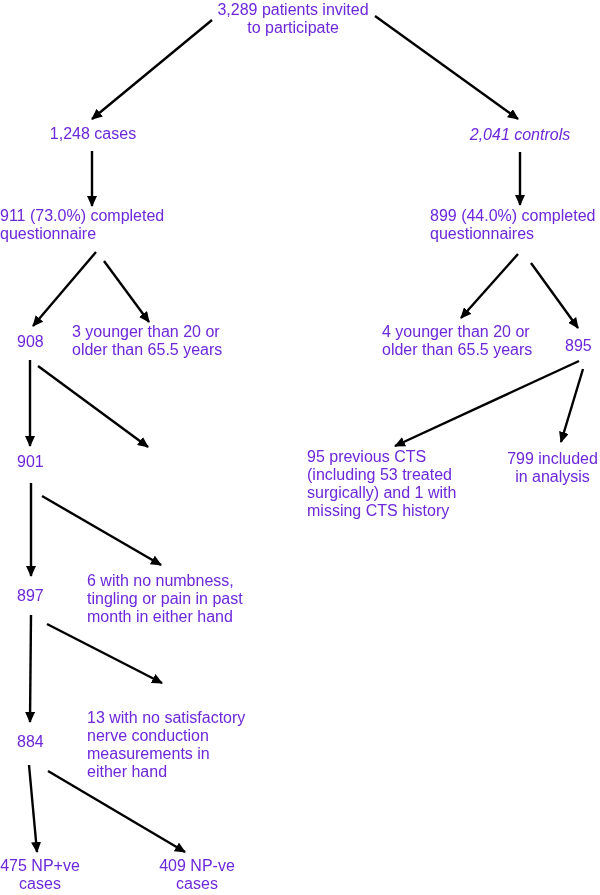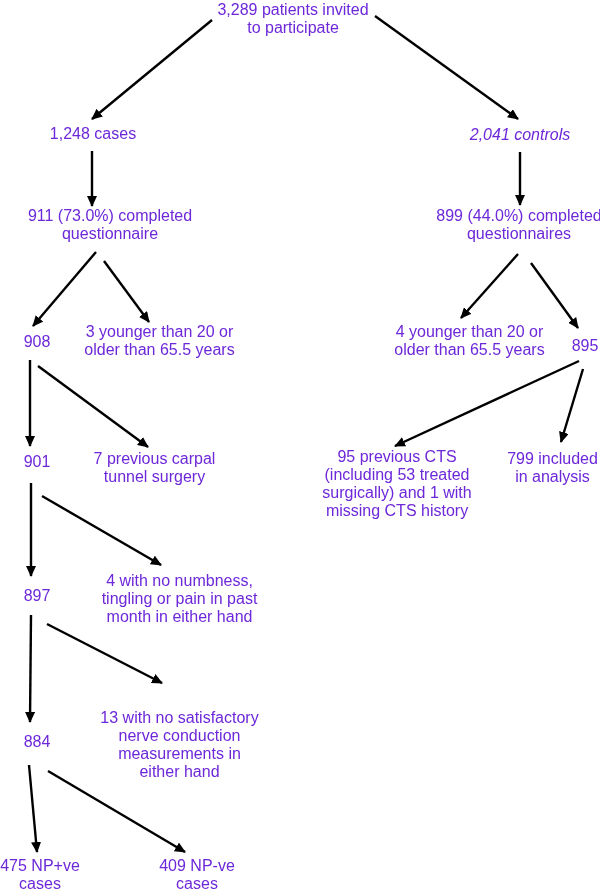--- a/index.html
+++ b/index.html
@@ -22,21 +22,21 @@
     left: 0;
     top: 0;
     width: 600px;
     height: 895px;
   }
   .node {
     position: absolute;
     font-size: 16px;
     line-height: 18px;
     white-space: pre-line;
-    text-align: center;
+    text-align: left;
   }
   .center { text-align: center; }
 
   #n-invited            { left: 193px; top: 1px;   width: 200px; }
   #n-cases              { left: 23px;  top: 125px; width: 140px; }
   #n-controls           { left: 450px; top: 126px; width: 140px; font-style: italic; }
   #n-cases-completed    { left: 0px;   top: 207px; width: 220px; }
   #n-controls-completed { left: 430px; top: 207px; width: 178px; }
   #n-908                { left: 17px;  top: 333px; width: 40px;  }
   #n-age-cases          { left: 72px;  top: 323px; width: 175px; }
@@ -97,30 +97,28 @@
 questionnaire</div>
   <div class="node" id="n-controls-completed">899 (44.0%) completed
 questionnaires</div>
   <div class="node" id="n-908">908</div>
   <div class="node" id="n-age-cases">3 younger than 20 or
 older than 65.5 years</div>
   <div class="node" id="n-age-controls">4 younger than 20 or
 older than 65.5 years</div>
   <div class="node" id="n-895">895</div>
   <div class="node" id="n-901">901</div>
-  <div class="node" id="n-surgery">7 previous carpal
-tunnel surgery</div>
   <div class="node" id="n-cts">95 previous CTS
 (including 53 treated
 surgically) and 1 with
 missing CTS history</div>
   <div class="node center" id="n-included">799 included
 in analysis</div>
   <div class="node" id="n-897">897</div>
-  <div class="node" id="n-numbness">4 with no numbness,
+  <div class="node" id="n-numbness">6 with no numbness,
 tingling or pain in past
 month in either hand</div>
   <div class="node" id="n-884">884</div>
   <div class="node" id="n-nerve">13 with no satisfactory
 nerve conduction
 measurements in
 either hand</div>
   <div class="node center" id="n-np-pos">475 NP+ve
 cases</div>
   <div class="node center" id="n-np-neg">409 NP-ve

